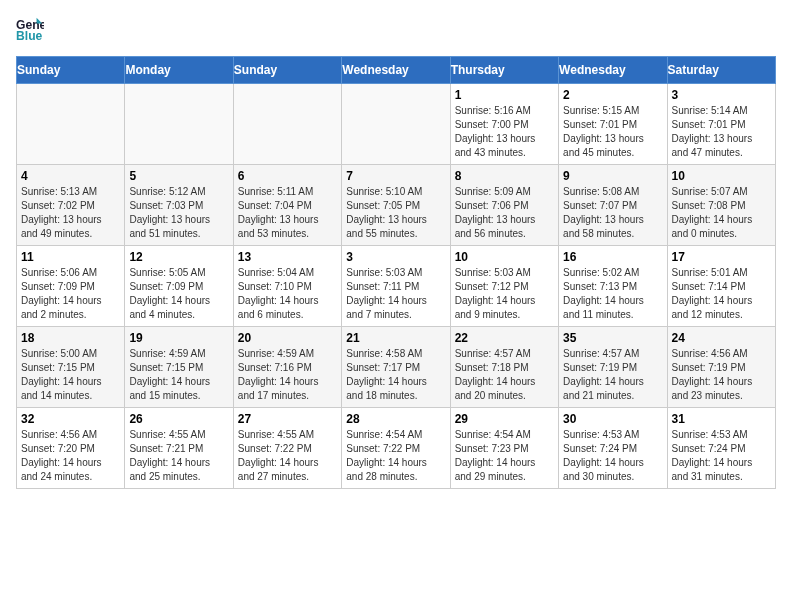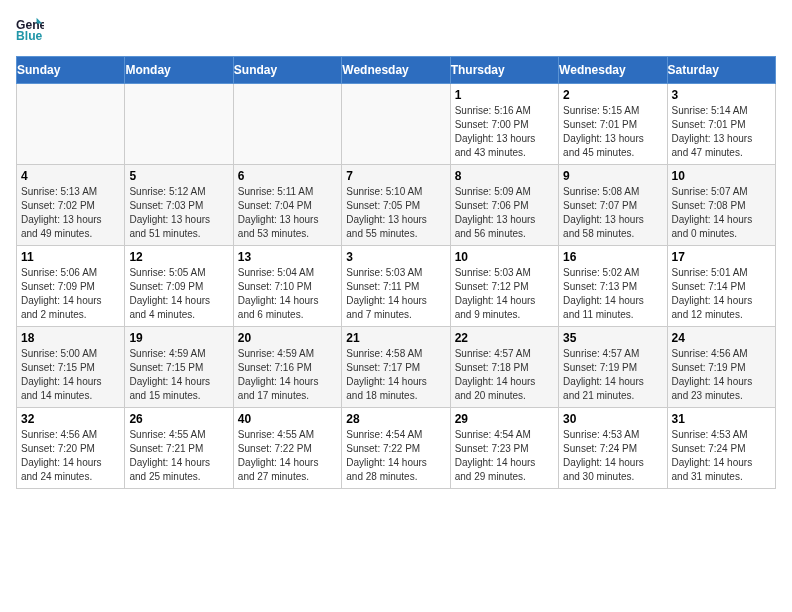--- a/index.html
+++ b/index.html
@@ -224,21 +224,21 @@
       <tr>
         <td>
           <div class="day-num">32</div>
           <div class="day-info">Sunrise: 4:56 AM<br>Sunset: 7:20 PM<br>Daylight: 14 hours<br>and 24 minutes.</div>
         </td>
         <td>
           <div class="day-num">26</div>
           <div class="day-info">Sunrise: 4:55 AM<br>Sunset: 7:21 PM<br>Daylight: 14 hours<br>and 25 minutes.</div>
         </td>
         <td>
-          <div class="day-num">40</div>
+          <div class="day-num">27</div>
           <div class="day-info">Sunrise: 4:55 AM<br>Sunset: 7:22 PM<br>Daylight: 14 hours<br>and 27 minutes.</div>
         </td>
         <td>
           <div class="day-num">28</div>
           <div class="day-info">Sunrise: 4:54 AM<br>Sunset: 7:22 PM<br>Daylight: 14 hours<br>and 28 minutes.</div>
         </td>
         <td>
           <div class="day-num">29</div>
           <div class="day-info">Sunrise: 4:54 AM<br>Sunset: 7:23 PM<br>Daylight: 14 hours<br>and 29 minutes.</div>
         </td>

